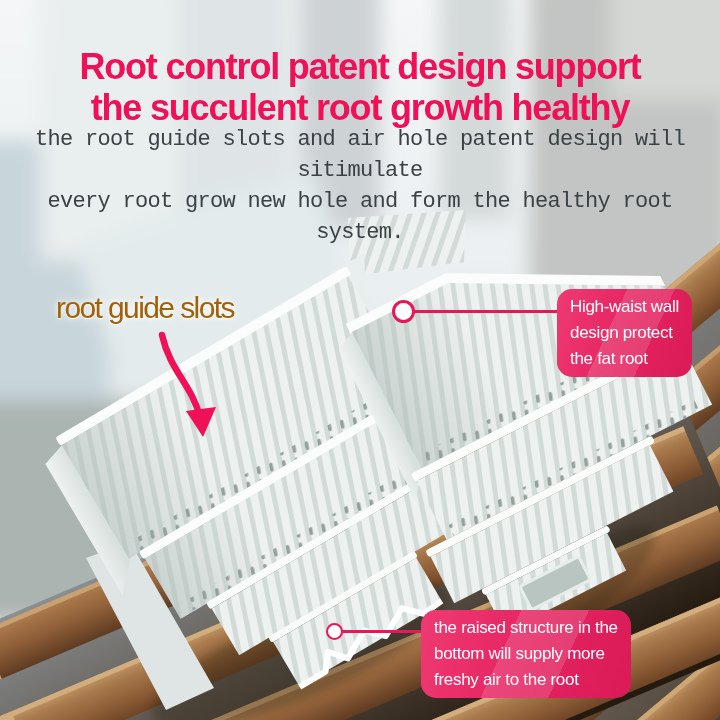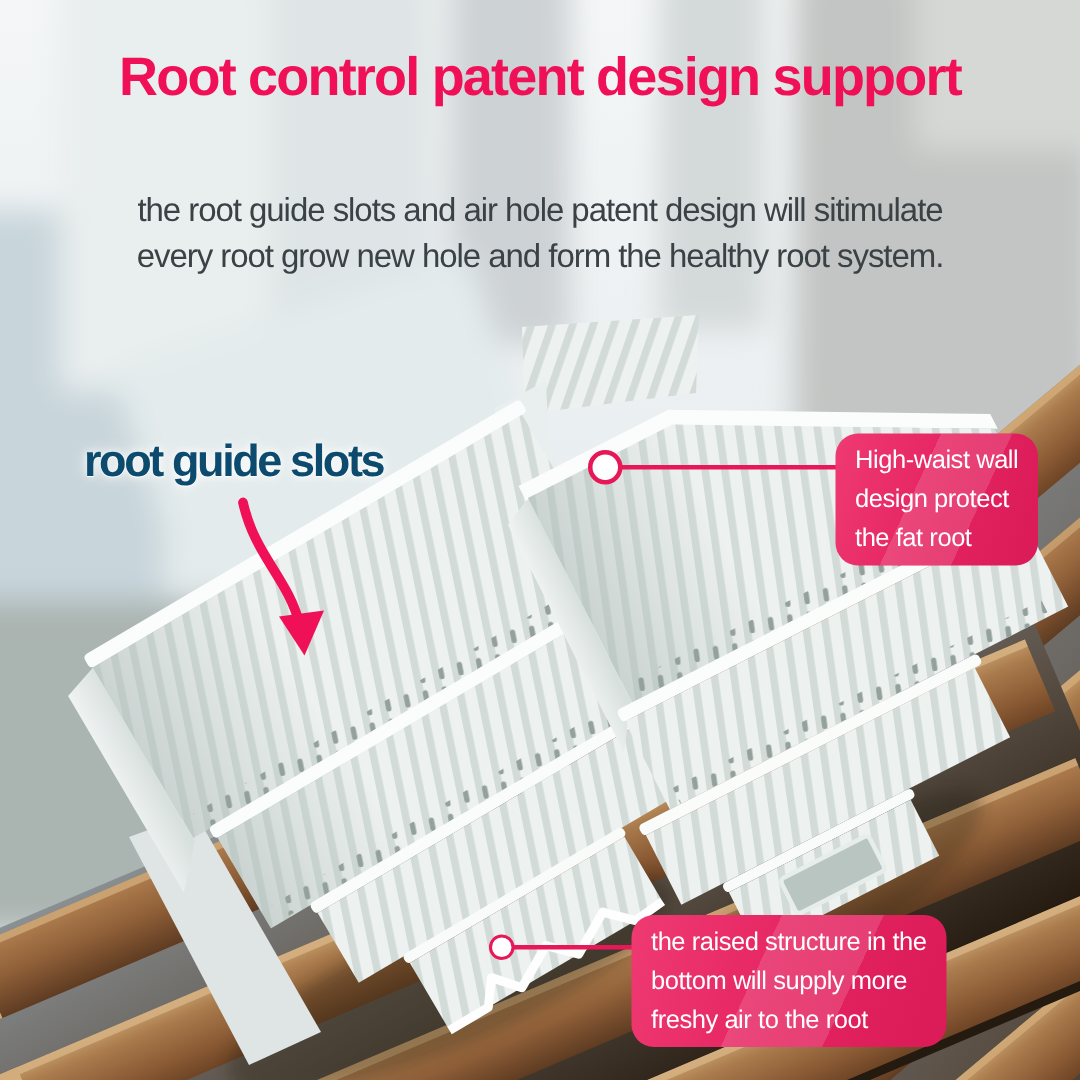--- a/index.html
+++ b/index.html
@@ -11,27 +11,27 @@
   .photo{position:absolute;left:0;top:0;width:720px;height:720px;z-index:0;}
 
   
   .header{position:absolute;left:0;right:0;top:30px;text-align:center;z-index:6;}
   .title-line{
     display:block;font-size:36px;font-weight:bold;line-height:41px;
     color:#f01057;letter-spacing:-1.2px;
   }
   .subtitle{position:absolute;left:0;right:0;top:124px;text-align:center;z-index:6;}
   .subtitle-line{
-    display:block;font-size:22px;line-height:31px;color:#3b4246;letter-spacing:-0.7px;
+    display:block;font-size:22px;line-height:31px;color:#3b4246;letter-spacing:-0.7px;font-family:Liberation Mono, monospace;
   }
 
   
   .rgs-label{
     position:absolute;left:56px;top:291px;z-index:6;
-    font-size:30px;font-weight:bold;color:#0c4a6e;letter-spacing:-1.6px;
+    font-size:30px;font-weight:normal;color:#a16207;letter-spacing:-1.6px;
     text-shadow:0 1px 0 #ffffff,0 0 6px rgba(255,255,255,.95),0 0 12px rgba(255,255,255,.8);
     white-space:nowrap;
   }
   .rgs-arrow{position:absolute;left:140px;top:325px;z-index:6;}
 
   
   .callout{
     position:absolute;z-index:5;color:#ffffff;
     background:linear-gradient(108deg,#ef3a72 0%,#e42260 55%,#da1b58 100%);
     border-radius:15px;padding:5px 13px;overflow:hidden;
@@ -194,22 +194,23 @@
       <rect x="-2" y="216" width="276" height="12" fill="url(#holes)"></rect>
       <rect x="-34" y="228" width="254" height="8" rx="3" fill="#f9fcfb"></rect>
       <rect x="-32" y="236" width="246" height="52" fill="url(#ribs)"></rect>
       <rect x="-2" y="288" width="142" height="7" rx="3" fill="#f8fbfa"></rect>
       <rect x="0" y="295" width="136" height="42" fill="url(#ribs)"></rect>
       <rect x="34" y="303" width="66" height="26" rx="3" fill="#b9c5c1" stroke="#e6edeb" stroke-width="3"></rect>
     </g>
   </svg>
 
   <div class="header">
-    <h1 style="margin:0;font-size:0;">
+    <h1 style="margin:16px;font-size:0;">
       <span class="title-line">Root control patent design support</span>
+      <span class="title-line">the succulent root growth healthy</span>
     </h1>
   </div>
   <div class="subtitle">
     <span class="subtitle-line">the root guide slots and air hole patent design will sitimulate</span>
     <span class="subtitle-line">every root grow new hole and form the healthy root system.</span>
   </div>
 
   <div class="rgs-label">root guide slots</div>
   <svg class="rgs-arrow" width="100" height="120" viewBox="0 0 100 120">
     <path d="M22,10 C30,46 52,60 60,92" fill="none" stroke="#f01057" stroke-width="6.5" stroke-linecap="round"></path>

